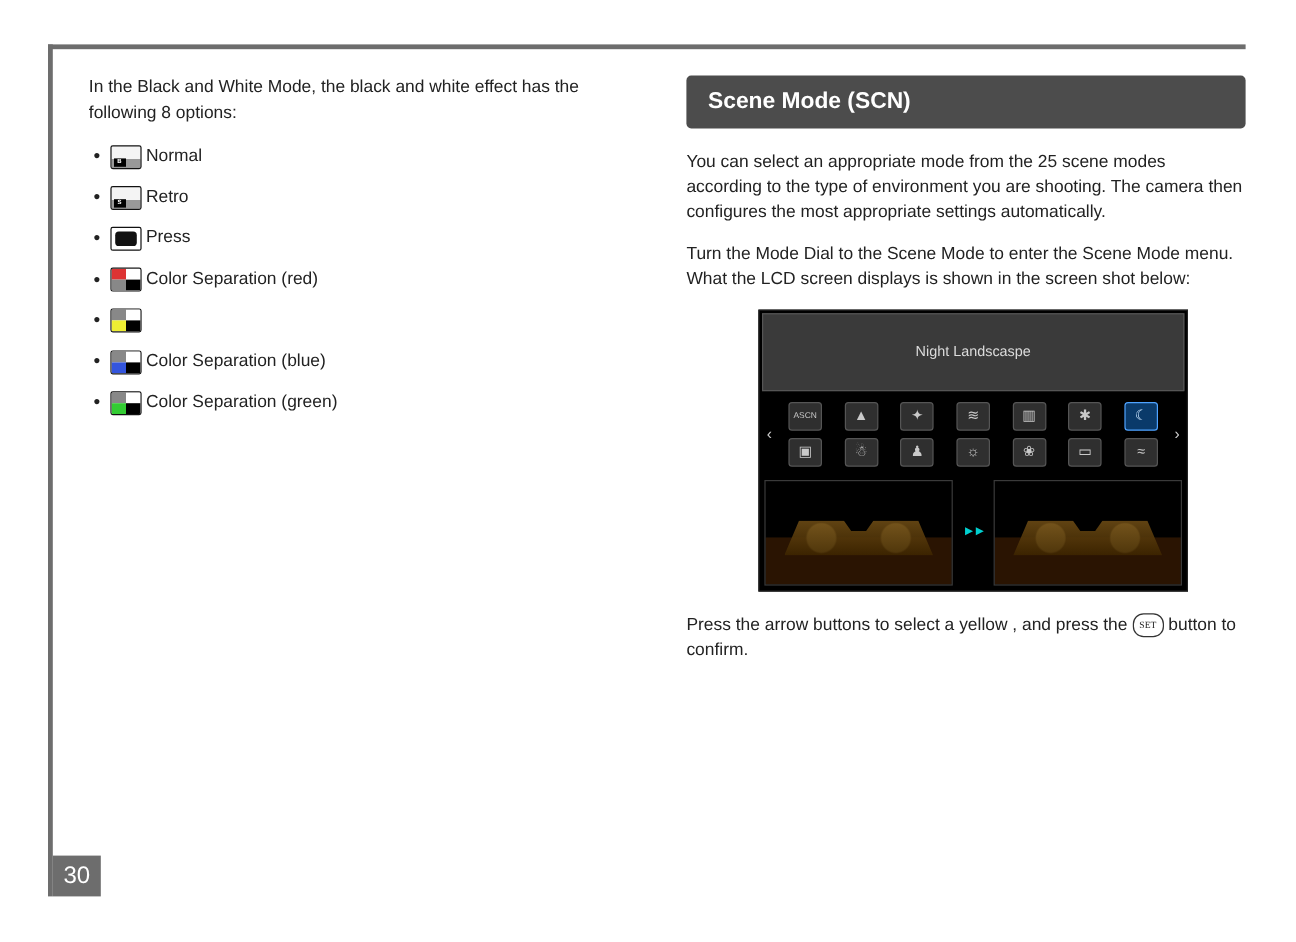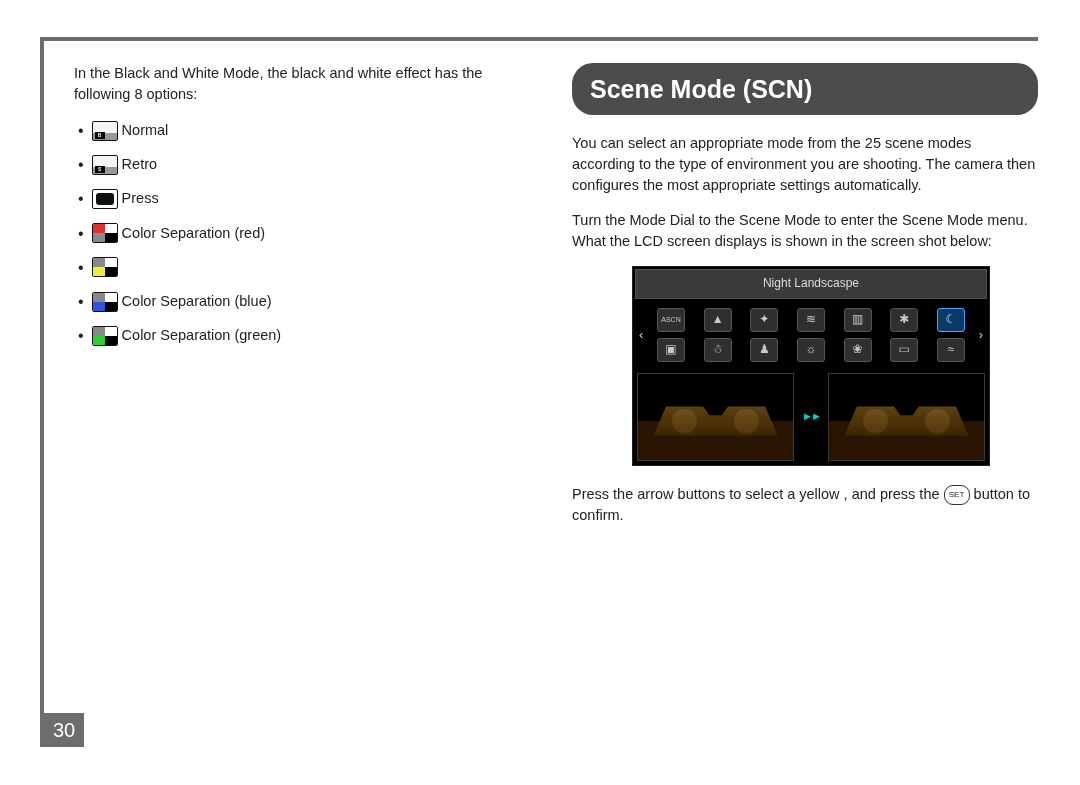--- a/index.html
+++ b/index.html
@@ -102,51 +102,52 @@
     grid-template-columns: 1fr 1fr;
     grid-template-rows: 1fr 1fr;
     overflow: hidden;
     box-sizing: border-box;
   }
   .icon-sep .q { width:100%; height:100%; }
 
   .section-header {
     background: #4c4c4c;
     color: #fff;
-    font-size: 25px;
+    font-size: 19px;
     font-weight: 600;
     padding: 8px 18px;
-    border-radius: 21px;
+    border-radius: 4px;
     margin-bottom: 18px;
     width: 430px;
   }
   .set-btn {
     display: inline-flex;
     width: 24px; height: 18px;
     border: 1px solid #333;
     border-radius: 9px;
     font-size: 8px;
     align-items: center;
     justify-content: center;
     vertical-align: middle;
+    font-family: Liberation Serif, serif;
   }
 
   
   .lcd {
     width: 356px;
     margin: 6px 0 18px 60px;
     background: #000;
     border: 1px solid #222;
   }
   .lcd-title {
     background: #3a3a3a;
     color: #dcdcdc;
     font-size: 12px;
     text-align: center;
-    padding: 5px 0;
+    padding: 23px 0;
     border: 1px solid #555;
     margin: 2px;
   }
   .icon-rows {
     position: relative;
     padding: 4px 24px;
   }
   .icon-rows .arrow {
     position: absolute;
     top: 50%;

